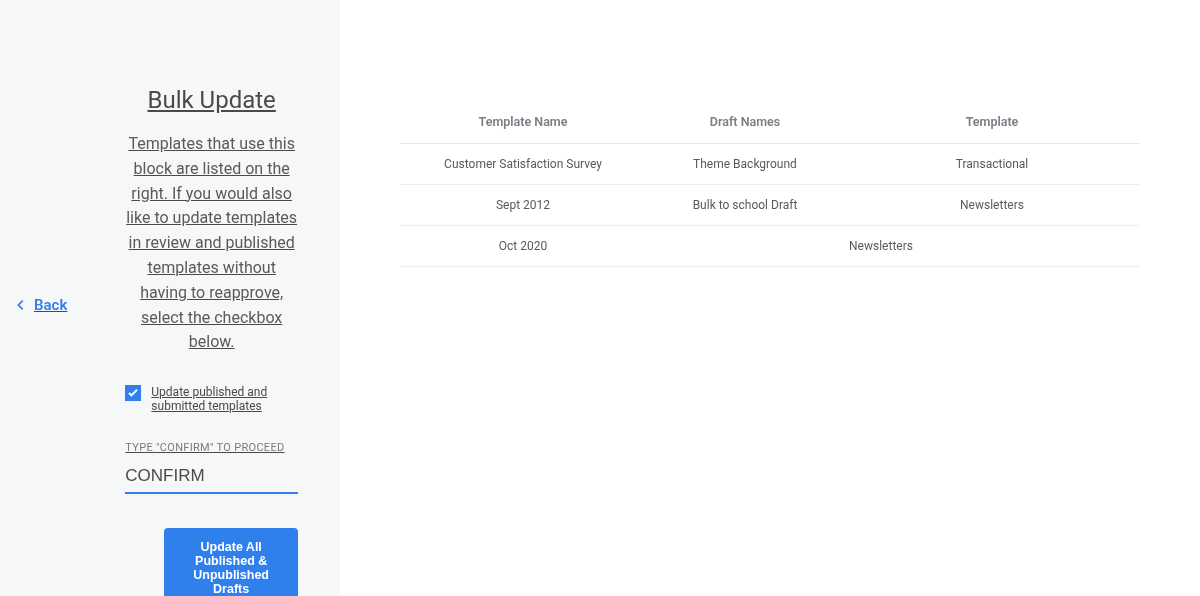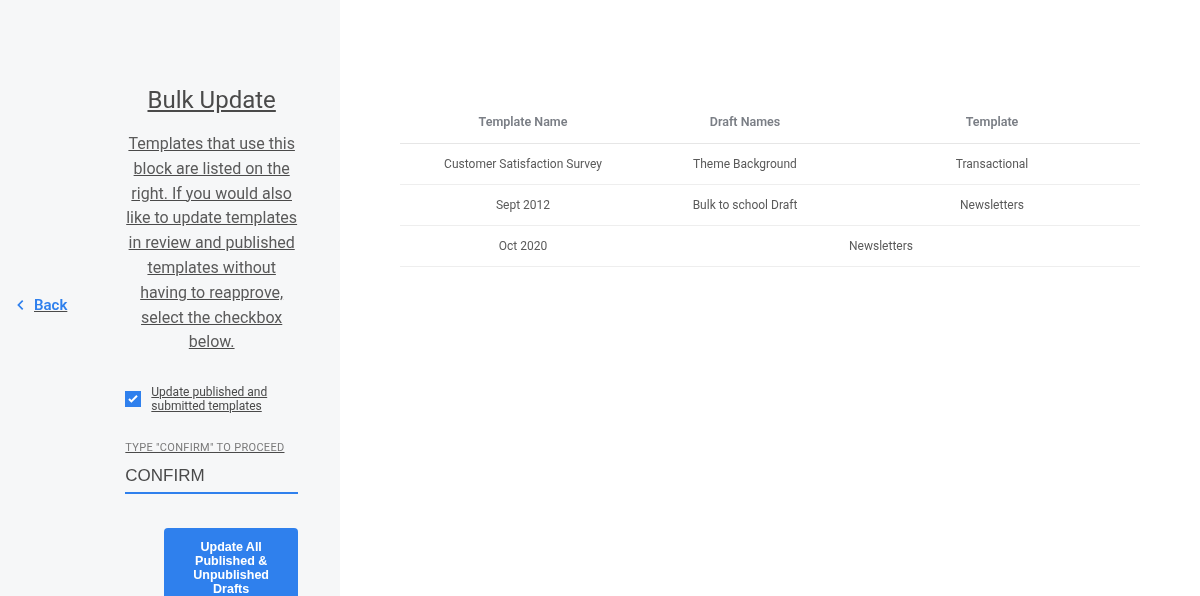--- a/index.html
+++ b/index.html
@@ -51,21 +51,21 @@
   margin-bottom: 18px;
 }
 .description {
   font-size: 16px;
   line-height: 1.55;
   color: #5a5a5a;
   margin-bottom: 30px;
 }
 .checkbox-row {
   display: flex;
-  align-items: center;
+  align-items: flex-start;
   gap: 10px;
   margin-bottom: 8px;
   text-align: left;
 }
 .checkbox {
   width: 16px;
   height: 16px;
   background: #2f80ed;
   display: flex;
   align-items: center;

